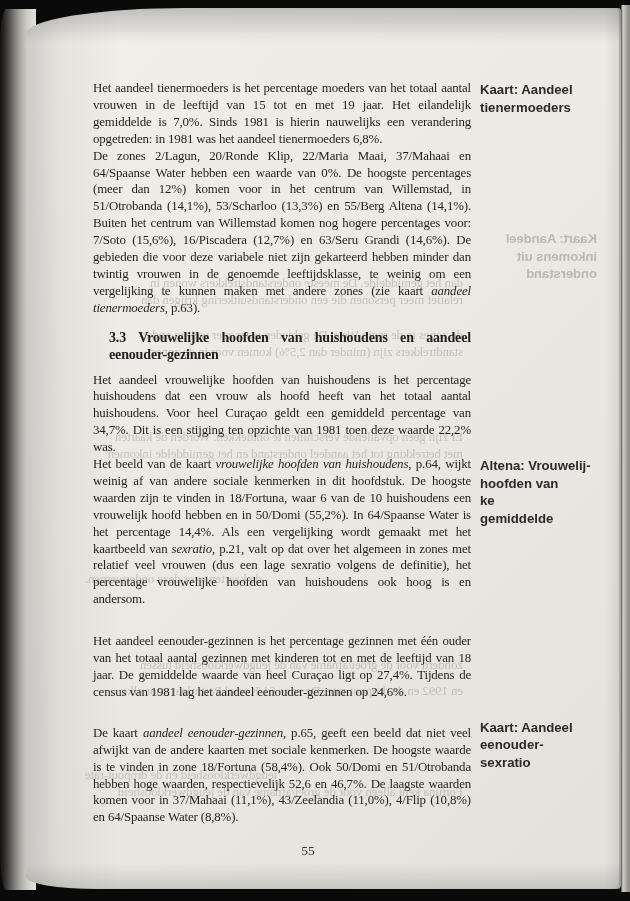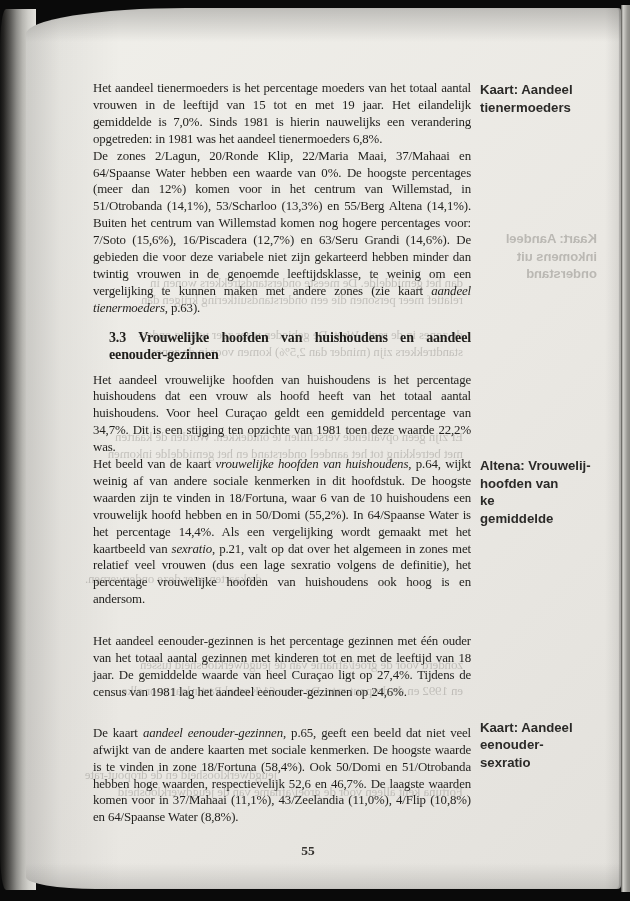--- a/index.html
+++ b/index.html
@@ -49,21 +49,21 @@
     position:absolute; left:387px; top:1px; width:132px;
     font-family:"Liberation Sans", sans-serif; font-weight:bold;
     font-size:13.2px; line-height:17.5px; letter-spacing:0;
     color:#2b2a28; text-align:left;
   }
   .margin-note > div { display:block; }
   .note3 { top:-6px; }
 
   .page-number {
     position:absolute; left:252px; top:835px; width:60px; text-align:center;
-    font-family:"Liberation Serif", serif; font-size:13.5px; color:#34322f;font-weight:bold;
+    font-family:"Liberation Serif", serif; font-size:13.5px; color:#34322f;
   }
 
   
   .ghost {
     position:absolute; left:59px; width:378px;
     font-family:"Liberation Serif", serif; font-size:12.9px; line-height:16.9px;
     letter-spacing:-0.1px; color:#6f6c67; opacity:0.32;
     filter:blur(0.5px); transform:scaleX(-1);
   }
   .ghost-sans {

